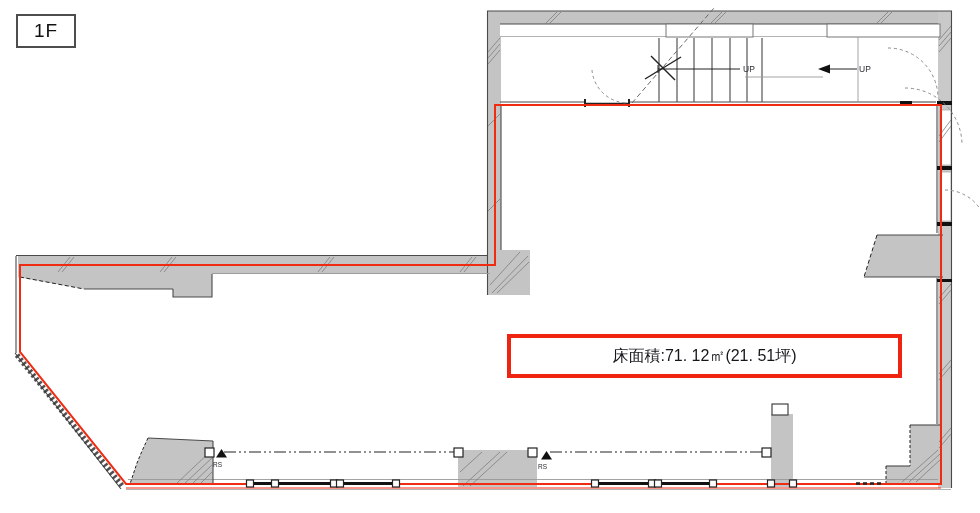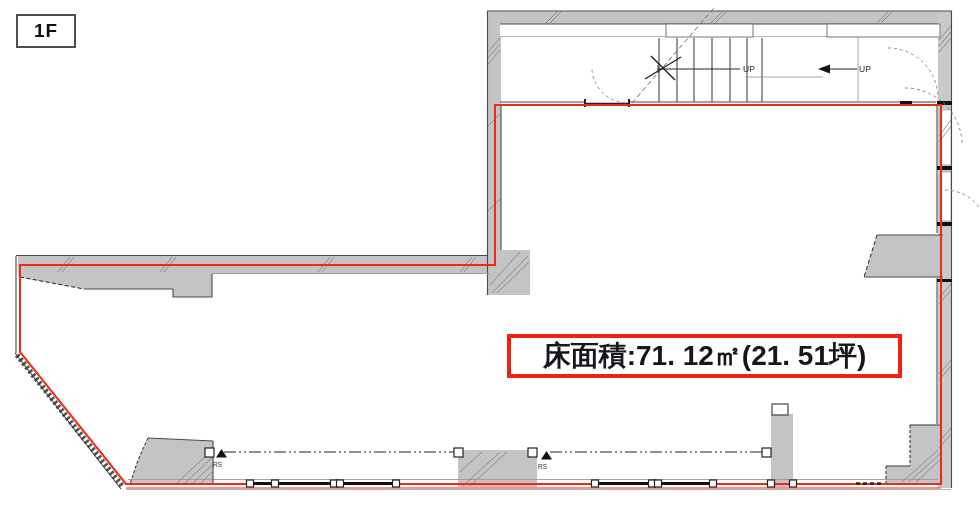--- a/index.html
+++ b/index.html
@@ -29,30 +29,30 @@
   .sq{fill:#ffffff;stroke:#222222;stroke-width:1.2;}
   .glz{stroke:#111111;stroke-width:3;fill:none;}
   .dashdot{stroke:#222222;stroke-width:1;fill:none;stroke-dasharray:12 3 2 3 2 3;}
   .lbl{font-family:"Liberation Sans","DejaVu Sans",sans-serif;fill:#2a2a33;}
 
   
   .floor-badge{
     position:absolute;left:16px;top:14px;width:56px;height:30px;
     border:2px solid #4d4d4d;background:#ffffff;color:#111111;
     display:flex;align-items:center;justify-content:center;
-    font-size:19px;font-weight:700;letter-spacing:1px;
+    font-size:19px;font-weight:400;letter-spacing:1px;
   }
   .area-box{
     position:absolute;left:507px;top:334px;width:395px;height:44px;
     border:4px solid var(--area-box-border);background:#ffffff;
     display:flex;align-items:center;justify-content:center;
     box-sizing:border-box;
   }
   .area-box span{
-    font-size:28px;font-weight:bold;color:#16161c;white-space:nowrap;
+    font-size:16px;font-weight:normal;color:#16161c;white-space:nowrap;
   }
 </style>
 </head>
 <body>
 
 <div class="stage">
 
   <svg width="980" height="513" viewBox="0 0 980 513">
 
     <g>

